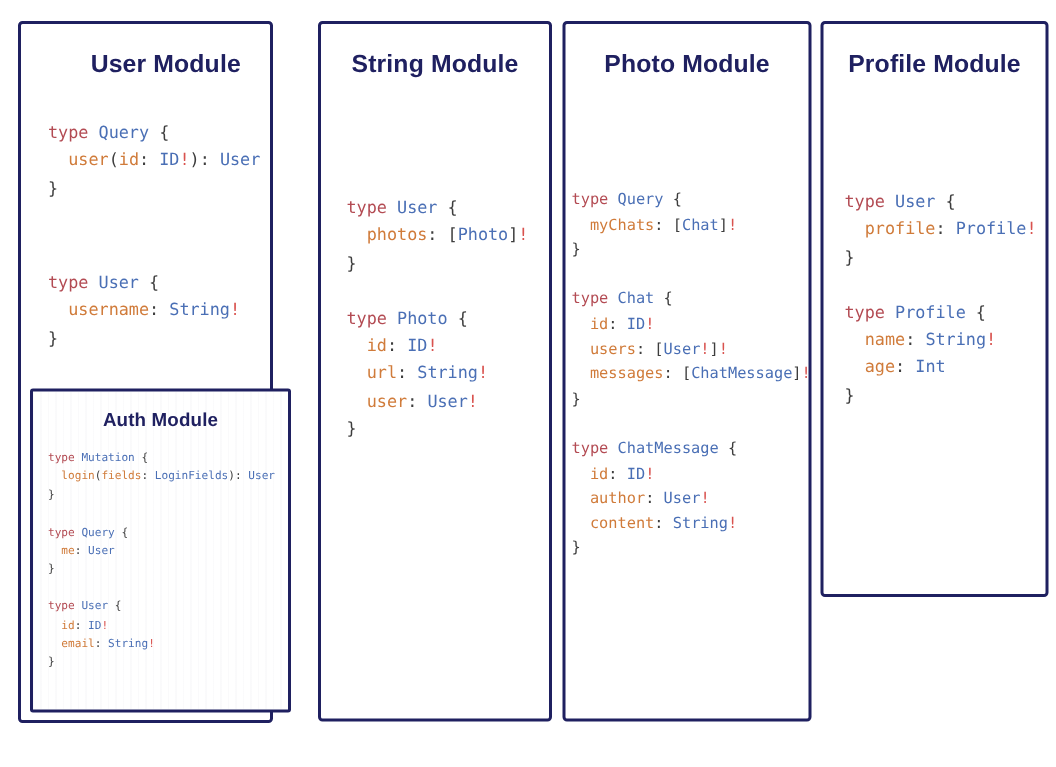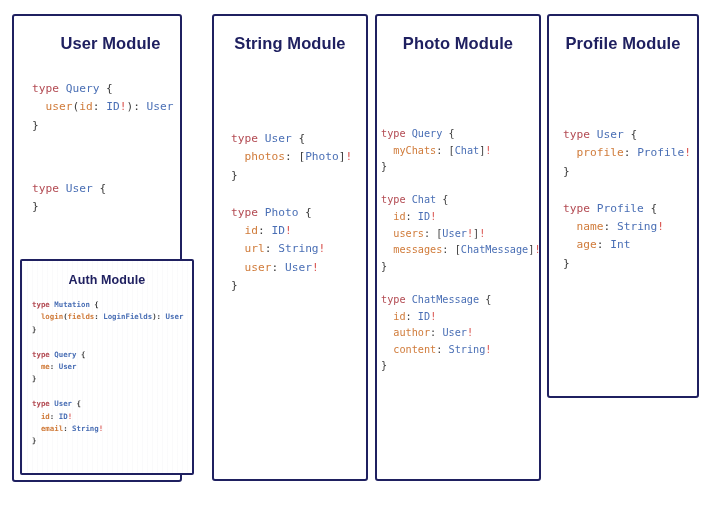--- a/index.html
+++ b/index.html
@@ -78,21 +78,20 @@
   }
   
   .code-sm {
     font-size: 10.2px;
     line-height: 16.6px;
   }
   
   .code-xs {
     font-size: 7.4px;
     line-height: 12.4px;
-    font-weight: bold;
   }
 
   
   .t-kw    { color: #b34b53; }   
   .t-type  { color: #4a6fb5; }   
   .t-field { color: #d07b3a; }   
   .t-punct { color: #3d3d3d; }   
   .t-bang  { color: #d9534f; }   
 
   .code-body { margin: 0; }
@@ -122,21 +121,21 @@
 </head>
 <body>
 
 <div id="board">
 
   <div class="panel col-user">
     <div class="module-title title-lg">User Module</div>
 
     <div class="code code-md blk-user"><div class="code-body"><div><span class="t-kw">type </span><span class="t-type">Query</span><span class="t-punct"> {</span></div><div><span class="t-punct">  </span><span class="t-field">user</span><span class="t-punct">(</span><span class="t-field">id</span><span class="t-punct">: </span><span class="t-type">ID</span><span class="t-bang">!</span><span class="t-punct">): </span><span class="t-type">User</span></div><div><span class="t-punct">}</span></div></div></div>
 
-    <div class="code code-md blk-user2"><div class="code-body"><div><span class="t-kw">type </span><span class="t-type">User</span><span class="t-punct"> {</span></div><div><span class="t-punct">}</span></div></div></div>
+    <div class="code code-md blk-user2"><div class="code-body"><div><span class="t-kw">type </span><span class="t-type">User</span><span class="t-punct"> {</span></div><div><span class="t-punct">  </span><span class="t-field">username</span><span class="t-punct">: </span><span class="t-type">String</span><span class="t-bang">!</span></div><div><span class="t-punct">}</span></div></div></div>
 
     <div class="panel-nested">
       <div class="band-overlay"></div>
       <div class="module-title title-sm">Auth Module</div>
 
       <div class="code code-xs blk-auth"><div class="code-body"><div><span class="t-kw">type </span><span class="t-type">Mutation</span><span class="t-punct"> {</span></div><div><span class="t-punct">  </span><span class="t-field">login</span><span class="t-punct">(</span><span class="t-field">fields</span><span class="t-punct">: </span><span class="t-type">LoginFields</span><span class="t-punct">): </span><span class="t-type">User</span></div><div><span class="t-punct">}</span></div></div><div>&nbsp;</div><div class="code-body"><div><span class="t-kw">type </span><span class="t-type">Query</span><span class="t-punct"> {</span></div><div><span class="t-punct">  </span><span class="t-field">me</span><span class="t-punct">: </span><span class="t-type">User</span></div><div><span class="t-punct">}</span></div></div><div>&nbsp;</div><div class="code-body"><div><span class="t-kw">type </span><span class="t-type">User</span><span class="t-punct"> {</span></div><div><span class="t-punct">  </span><span class="t-field">id</span><span class="t-punct">: </span><span class="t-type">ID</span><span class="t-bang">!</span></div><div><span class="t-punct">  </span><span class="t-field">email</span><span class="t-punct">: </span><span class="t-type">String</span><span class="t-bang">!</span></div><div><span class="t-punct">}</span></div></div></div>
     </div>
   </div>
 
   <div class="panel col-gallery">

